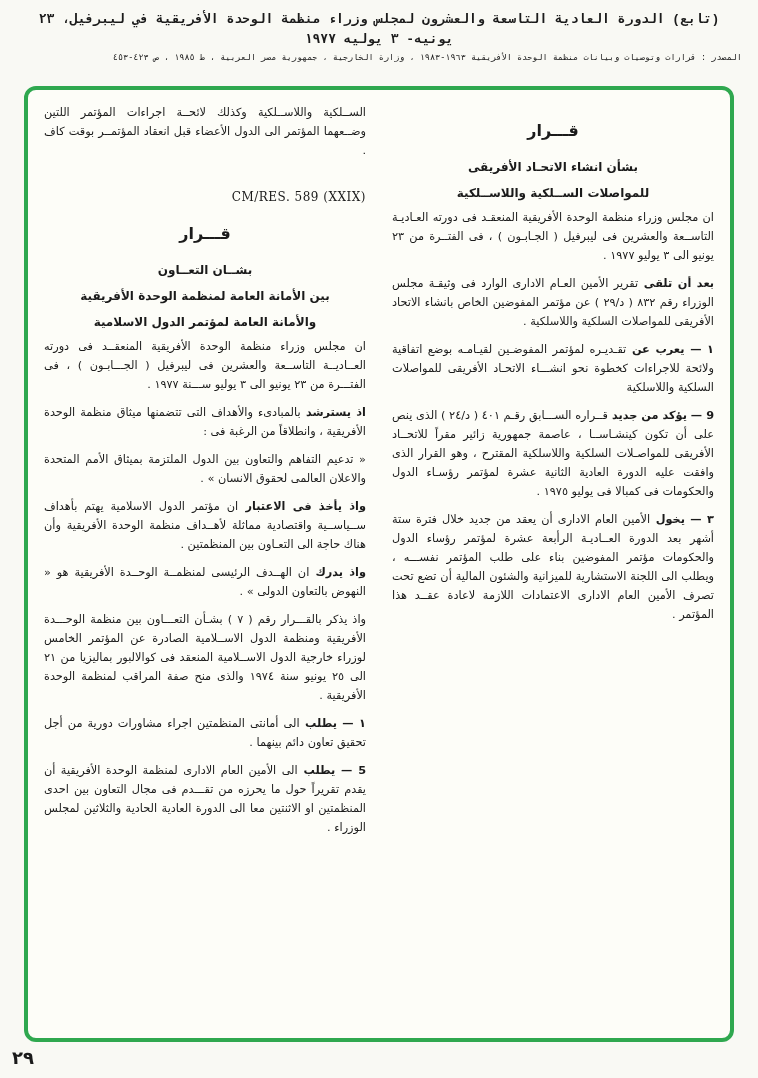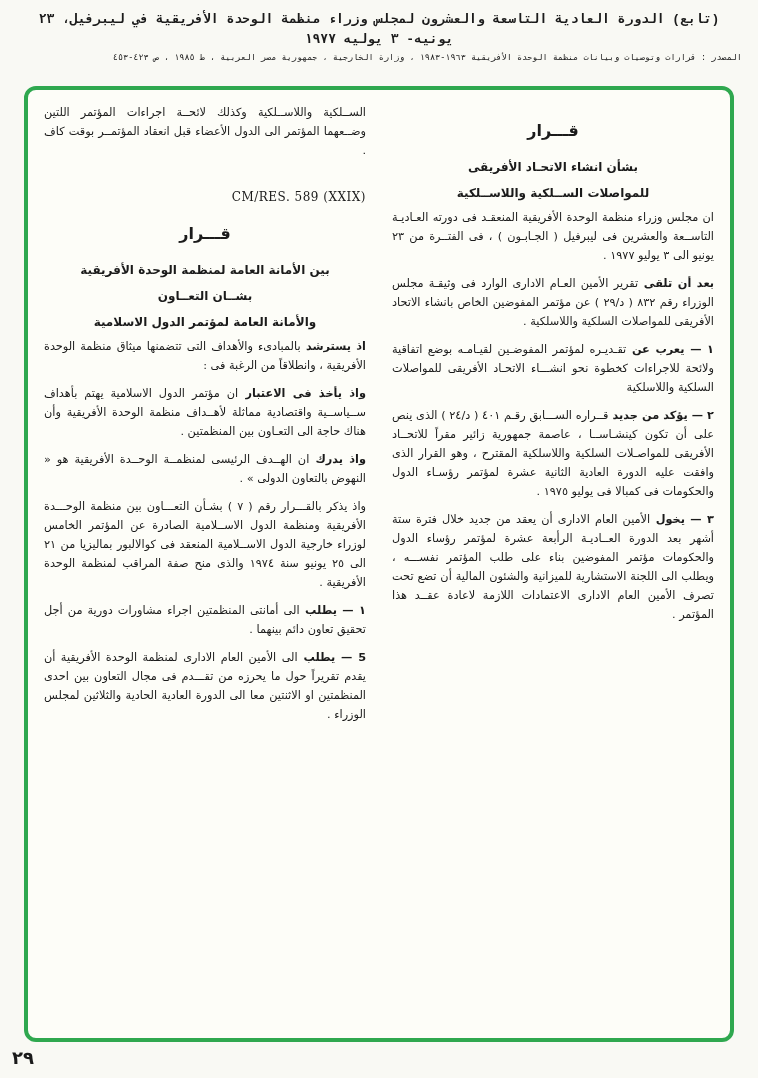--- a/index.html
+++ b/index.html
@@ -54,31 +54,33 @@
 
 <div class="frame" style="border-color: rgb(47, 168, 79);">
   <div class="cols">
     <div class="col" id="col-right">
         <div class="block title">قـــرار</div>
         <div class="block subtitle">بشأن انشاء الاتحـاد الأفريقى</div>
         <div class="block subtitle">للمواصلات الســلكية واللاســلكية</div>
         <div class="block p">ان مجلس وزراء منظمة الوحدة الأفريقية المنعقـد فى دورته العـاديـة التاســعة والعشرين فى ليبرفيل ( الجـابـون ) ، فى الفتــرة من ٢٣ يونيو الى ٣ يوليو ١٩٧٧ .</div>
         <div class="block p"><span class="bold">بعد أن تلقى </span>تقرير الأمين العـام الادارى الوارد فى وثيقـة مجلس الوزراء رقم ٨٣٢ ( د/٢٩ ) عن مؤتمر المفوضين الخاص بانشاء الاتحاد الأفريقى للمواصلات السلكية واللاسلكية .</div>
         <div class="block p"><span class="bold">١ — يعرب عن </span>تقـديـره لمؤتمر المفوضـين لقيـامـه بوضع اتفاقية ولائحة للاجراءات كخطوة نحو انشـــاء الاتحـاد الأفريقى للمواصلات السلكية واللاسلكية</div>
-        <div class="block p"><span class="bold">٢ — يؤكد من جديد </span>قــراره الســـابق رقـم ٤٠١ ( د/٢٤ ) الذى ينص على أن تكون كينشـاســا ، عاصمة جمهورية زائير مقراً للاتحــاد الأفريقى للمواصـلات السلكية واللاسلكية المقترح ، وهو القرار الذى وافقت عليه الدورة العادية الثانية عشرة لمؤتمر رؤسـاء الدول والحكومات فى كمبالا فى يوليو ١٩٧٥ .</div>
+        <div class="block p"><span class="bold">9 — يؤكد من جديد </span>قــراره الســـابق رقـم ٤٠١ ( د/٢٤ ) الذى ينص على أن تكون كينشـاســا ، عاصمة جمهورية زائير مقراً للاتحــاد الأفريقى للمواصـلات السلكية واللاسلكية المقترح ، وهو القرار الذى وافقت عليه الدورة العادية الثانية عشرة لمؤتمر رؤسـاء الدول والحكومات فى كمبالا فى يوليو ١٩٧٥ .</div>
         <div class="block p"><span class="bold">٣ — يخول </span>الأمين العام الادارى أن يعقد من جديد خلال فترة ستة أشهر بعد الدورة العــاديـة الرأبعة عشرة لمؤتمر رؤساء الدول والحكومات مؤتمر المفوضين بناء على طلب المؤتمر نفســـه ، ويطلب الى اللجنة الاستشارية للميزانية والشئون المالية أن تضع تحت تصرف الأمين العام الادارى الاعتمادات اللازمة لاعادة عقــد هذا المؤتمر .</div>
       </div>
     <div class="col" id="col-left">
         <div class="block p">الســلكية واللاســلكية وكذلك لائحــة اجراءات المؤتمر اللتين وضــعهما المؤتمر الى الدول الأعضاء قبل انعقاد المؤتمــر بوقت كاف .</div>
         <div class="block ref">CM/RES. 589  (XXIX)</div>
         <div class="block title">قـــرار</div>
+        <div class="block subtitle">بشــان التعــاون</div>
         <div class="block subtitle">بين الأمانة العامة لمنظمة الوحدة الأفريقية</div>
-        <div class="block subtitle">بشــان التعــاون</div>
         <div class="block subtitle">والأمانة العامة لمؤتمر الدول الاسلامية</div>
+        <div class="block p">ان مجلس وزراء منظمة الوحدة الأفريقية المنعقــد فى دورته العــاديــة التاســعة والعشرين فى ليبرفيل ( الجـــابـون ) ، فى الفتـــرة من ٢٣ يونيو الى ٣ يوليو ســـنة ١٩٧٧ .</div>
         <div class="block p"><span class="bold">اذ يسترشد </span>بالمبادىء والأهداف التى تتضمنها ميثاق منظمة الوحدة الأفريقية ، وانطلاقاً من الرغبة فى :</div>
+        <div class="block p">« تدعيم التفاهم والتعاون بين الدول الملتزمة بميثاق الأمم المتحدة والاعلان العالمى لحقوق الانسان » .</div>
         <div class="block p"><span class="bold">واذ يأخذ فى الاعتبار </span>ان مؤتمر الدول الاسلامية يهتم بأهداف ســياســية واقتصادية مماثلة لأهــداف منظمة الوحدة الأفريقية  وأن هناك حاجة الى التعـاون بين المنظمتين .</div>
         <div class="block p"><span class="bold">واذ يدرك </span>ان الهــدف الرئيسى لمنظمــة الوحــدة الأفريقية هو « النهوض بالتعاون الدولى » .</div>
         <div class="block p">واذ يذكر بالقـــرار رقم ( ٧ ) بشـأن التعـــاون بين منظمة الوحـــدة الأفريقية ومنظمة الدول الاســلامية الصادرة عن المؤتمر الخامس لوزراء خارجية الدول الاســلامية المنعقد فى كوالالبور بماليزيا من ٢١ الى ٢٥ يونيو سنة ١٩٧٤ والذى منح صفة المراقب لمنظمة الوحدة الأفريقية .</div>
         <div class="block p"><span class="bold">١ — يطلب </span>الى أمانتى المنظمتين اجراء مشاورات دورية من أجل تحقيق تعاون دائم بينهما .</div>
         <div class="block p"><span class="bold">5 — يطلب </span>الى الأمين العام الادارى لمنظمة الوحدة الأفريقية أن يقدم تقريراً حول ما يحرزه من تقـــدم فى مجال التعاون بين احدى المنظمتين او الاثنتين معا الى الدورة العادية الحادية والثلاثين لمجلس الوزراء .</div>
       </div>
   </div>
 </div>
 
 <div class="pageno">٢٩</div>

